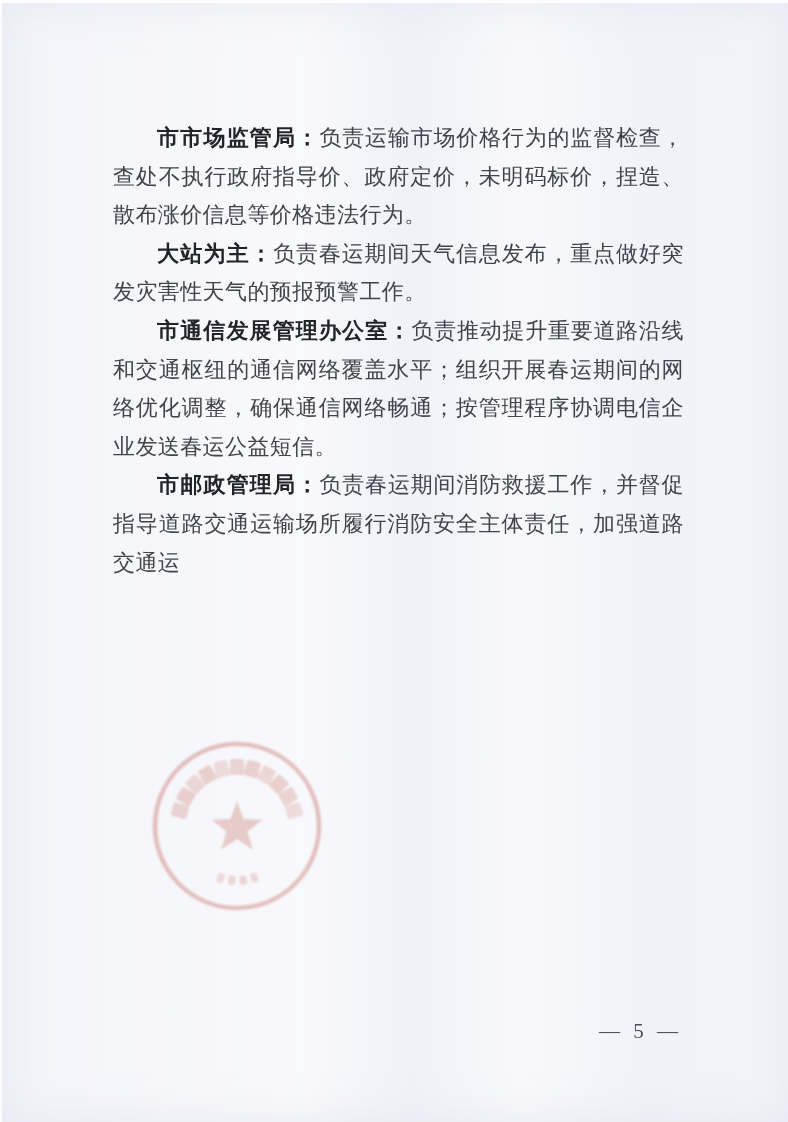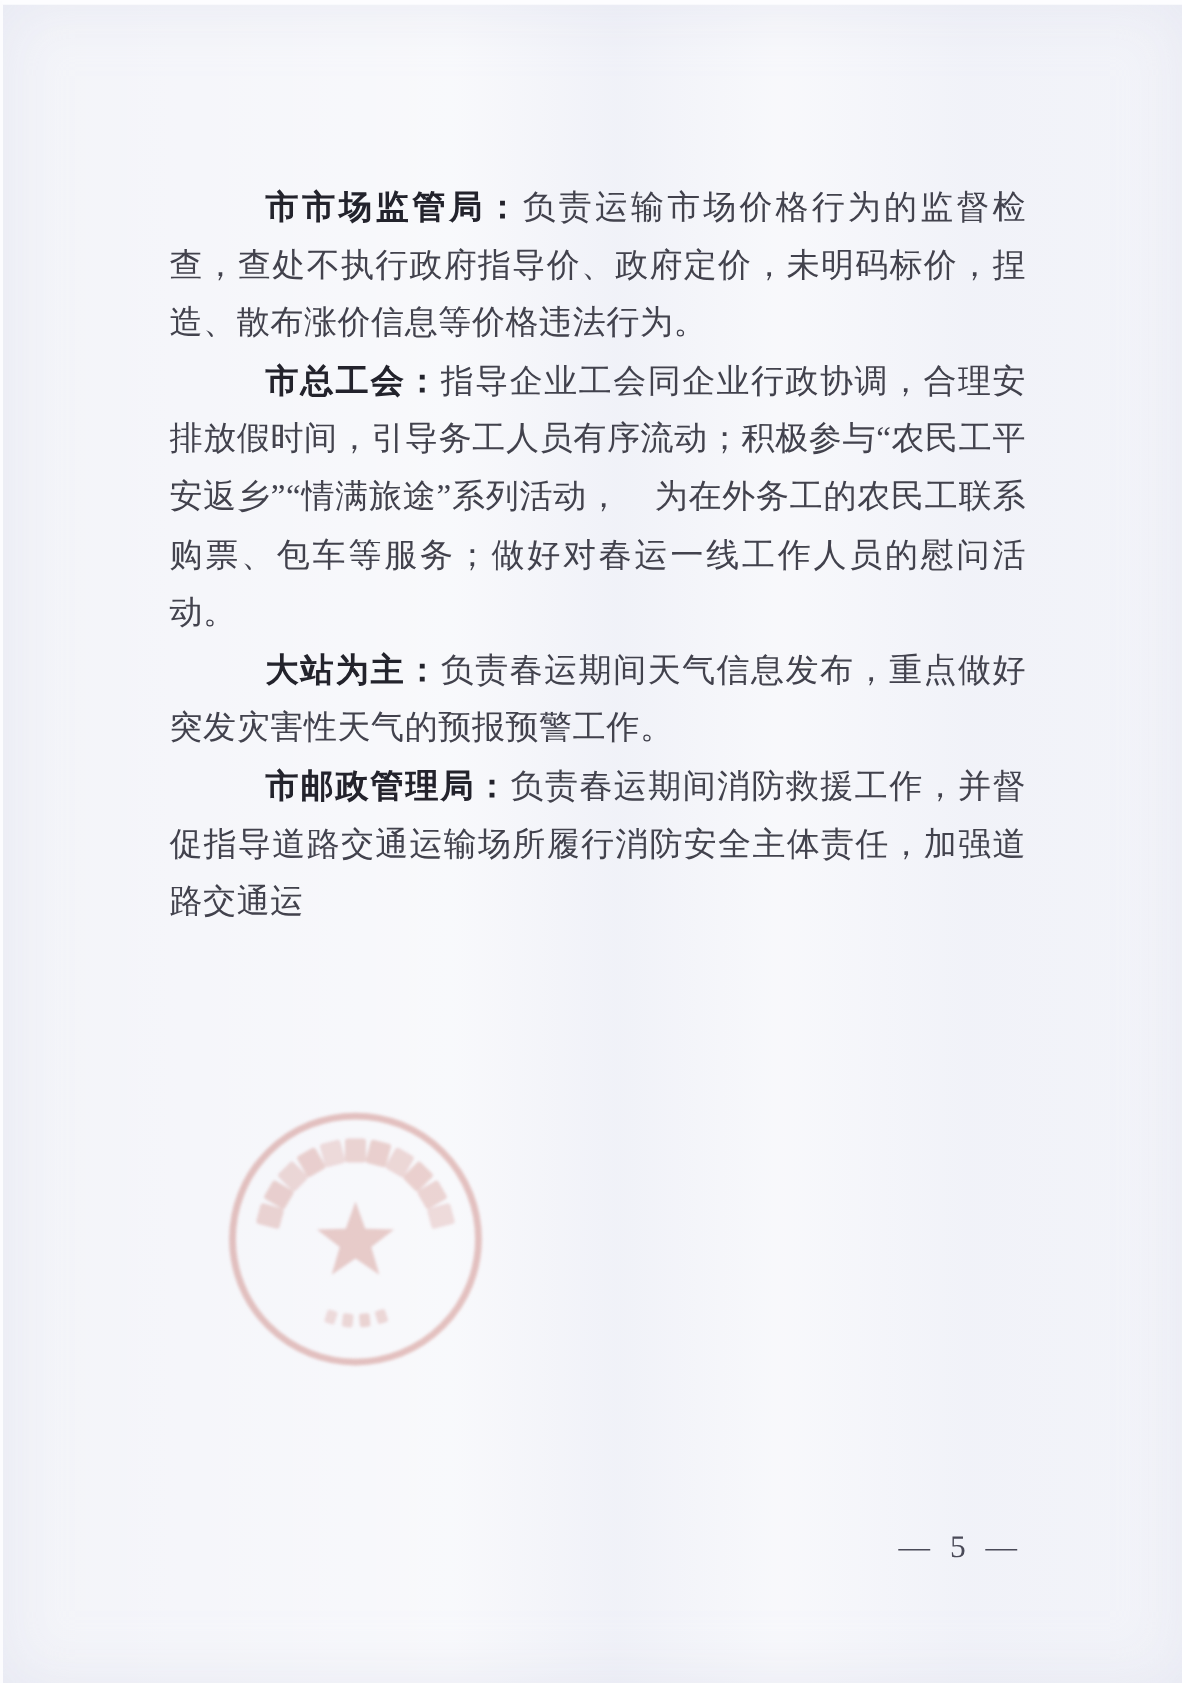--- a/index.html
+++ b/index.html
@@ -26,21 +26,21 @@
   }
   .content{
     position:absolute;left:111px;top:116px;width:571px;
     font-size:22px;line-height:38.6px;color:#42424d;
     text-align:justify;text-justify:inter-character;
     letter-spacing:.4px;
   }
   .para{margin:0;text-indent:2em;}
   .ptitle{
     font-family:"Liberation Sans","DejaVu Sans",sans-serif;
-    font-weight:bold;color:#23232c;letter-spacing:.8px;margin-left:20px;
+    font-weight:bold;color:#23232c;letter-spacing:.8px;
   }
   .footer{
     position:absolute;top:1016px;right:106px;
     font-size:21px;color:#4a4a58;letter-spacing:4px;
   }
   
   .seal{
     position:absolute;left:145px;top:733px;width:180px;height:180px;
     opacity:.55;mix-blend-mode:multiply;filter:blur(1.1px);
     pointer-events:none;
@@ -101,20 +101,20 @@
           <rect x="86" y="31" width="7" height="9" rx="1.5" opacity=".45"></rect>
         </g>
       <g transform="rotate(198 90 90)">
           <rect x="86" y="31" width="7" height="9" rx="1.5" opacity=".40"></rect>
         </g>
     </g>
   </svg>
 
   <div class="content">
     <p class="para"><span class="ptitle">市市场监管局：</span><span>负责运输市场价格行为的监督检查，查处不执行政府指导价、政府定价，未明码标价，捏造、散布涨价信息等价格违法行为。</span></p>
-    <p class="para"><span class="ptitle">市总工会：</span><span>指导企业工会同企业行政协调，合理安排放假时间，引导务工人员有序流动；积极参与“农民工平安返乡”“情满旅途”系列活动，　为在外务工的农民工联系购票、包车等服务；做好对春运一线工作人员的慰问活动。</span></p>
     <p class="para"><span class="ptitle">大站为主：</span><span>负责春运期间天气信息发布，重点做好突发灾害性天气的预报预警工作。</span></p>
+    <p class="para"><span class="ptitle">市通信发展管理办公室：</span><span>负责推动提升重要道路沿线和交通枢纽的通信网络覆盖水平；组织开展春运期间的网络优化调整，确保通信网络畅通；按管理程序协调电信企业发送春运公益短信。</span></p>
     <p class="para"><span class="ptitle">市邮政管理局：</span><span>负责春运期间消防救援工作，并督促指导道路交通运输场所履行消防安全主体责任，加强道路交通运</span></p>
   </div>
 
   <div class="footer">— 5 —</div>
 
 </div>
 
 </body></html>

